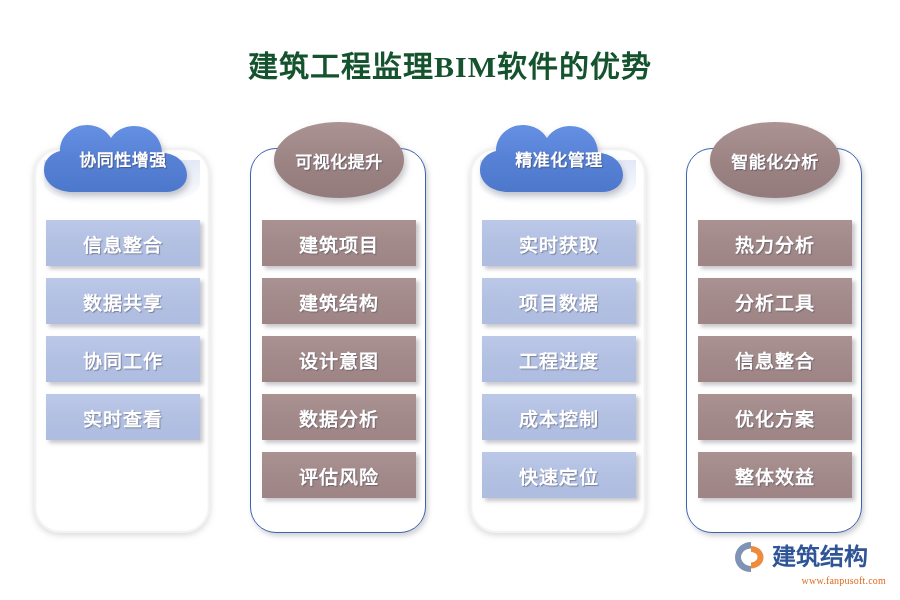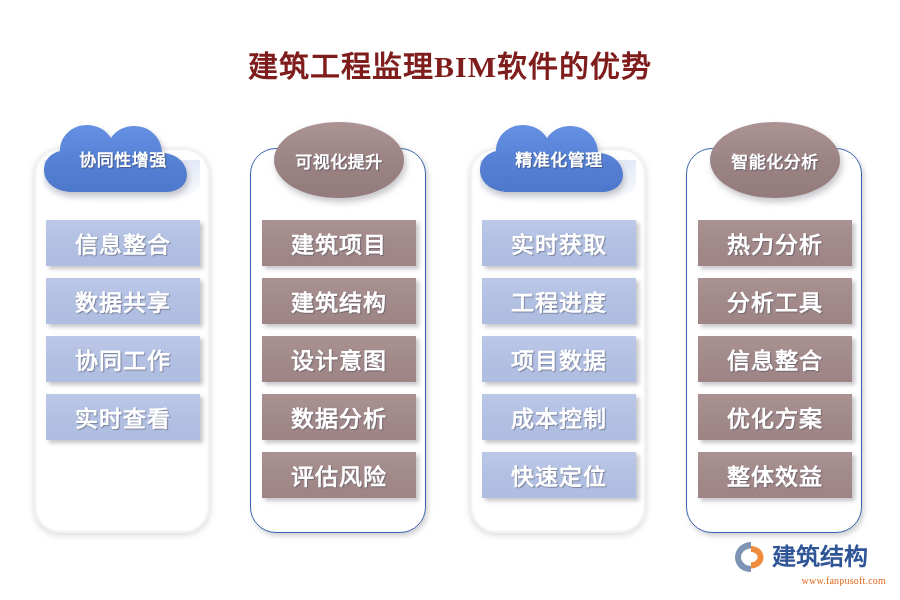--- a/index.html
+++ b/index.html
@@ -19,21 +19,21 @@
   
   .page-title {
     position: absolute;
     top: 42px;
     left: 0;
     width: 900px;
     text-align: center;
     font-size: 30px;
     font-weight: 700;
     letter-spacing: 1px;
-    color: #7f1d1d;
+    color: #14532d;
     text-shadow: 1px 1px 0 rgba(255,255,255,0.9);
     font-family: "Liberation Serif", "DejaVu Serif", serif;
   }
 
   
   .columns {
     position: absolute;
     top: 108px;
     left: 0;
     width: 792px;
@@ -120,21 +120,21 @@
     left: 22px;
     top: 112px;
     width: 154px;
   }
   .item {
     height: 46px;
     margin-bottom: 12px;
     display: flex;
     align-items: center;
     justify-content: center;
-    font-size: 23px;
+    font-size: 19px;
     font-weight: 700;
     color: #ffffff;
     letter-spacing: 1px;
     text-shadow: 1px 1px 1px rgba(70,70,90,0.5);
     box-shadow: 3px 3px 4px rgba(150,150,160,0.55);
   }
   .item.blue {
     background: linear-gradient(to bottom, #bcc8e8 0%, #b2c0e2 50%, #aebde0 100%);
   }
   .item.mauve {
@@ -247,22 +247,22 @@
               <stop offset="55%" stop-color="#5580d4"></stop>
               <stop offset="100%" stop-color="#4d78cc"></stop>
             </linearGradient>
           </defs>
           <path d="M49 84 C31 84 20 74 20 62 C20 52 27 45 36 43 C36 28 48 17 63 17 C73 17 82 22 87 30 C92 22 101 18 110 18 C126 18 138 30 138 45 C152 45 163 55 163 67 C163 77 154 84 142 84 Z" fill="url(#gd2)" filter="url(#sh2)"></path>
         </svg>
         <div class="badge-label">精准化管理</div>
       </div>
       <div class="items">
         <div class="item blue">实时获取</div>
+        <div class="item blue">项目数据</div>
         <div class="item blue">工程进度</div>
-        <div class="item blue">项目数据</div>
         <div class="item blue">成本控制</div>
         <div class="item blue">快速定位</div>
       </div>
     </div>
     <div class="column col-3">
       <div class="panel blue"></div>
       <div class="badge badge-ellipse">
         <svg width="198" height="108" viewBox="0 0 198 108">
           <defs>
             <filter id="sh3" x="-30%" y="-30%" width="170%" height="180%">

